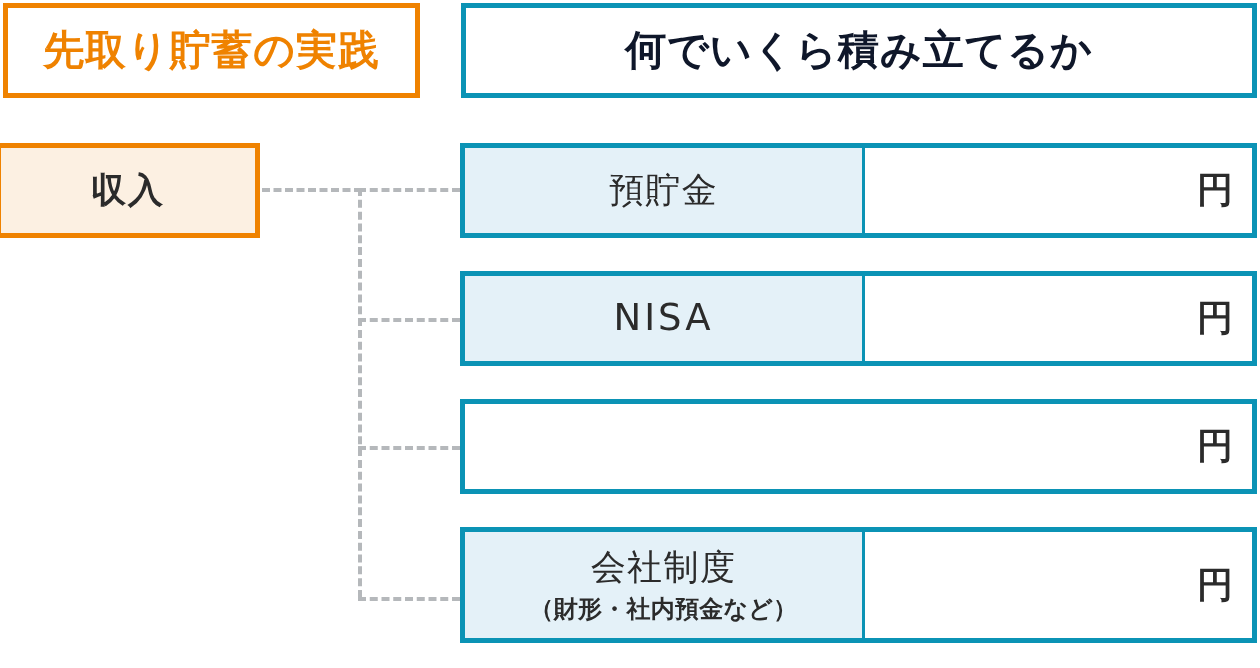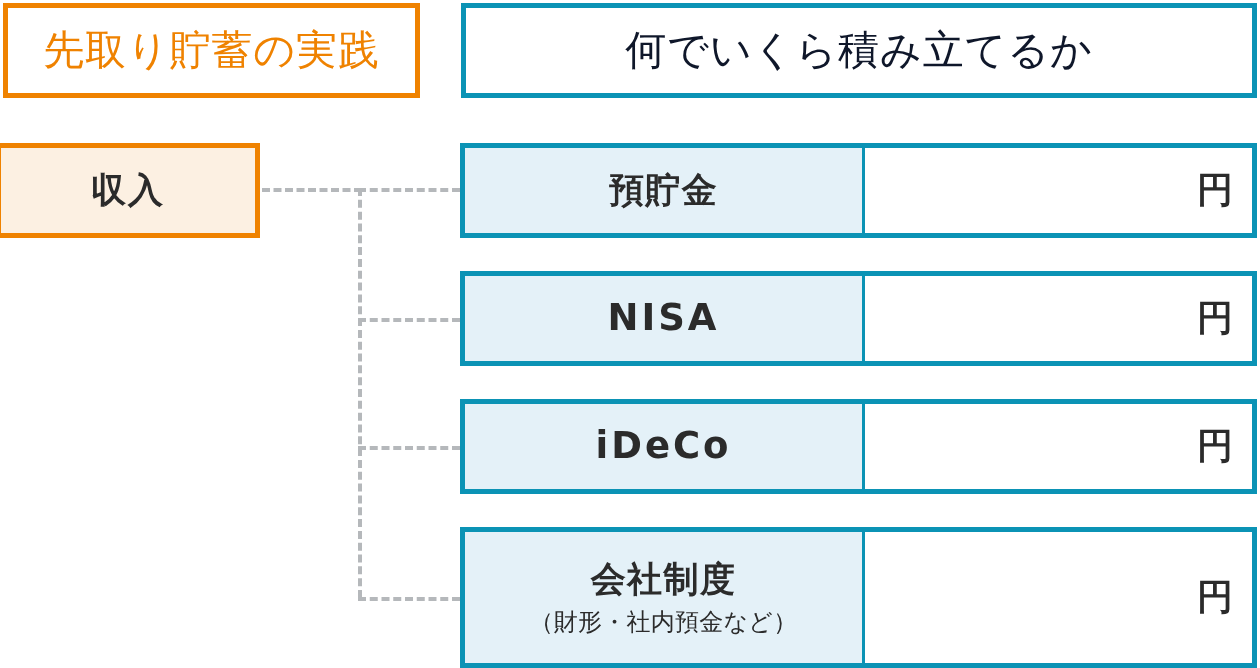--- a/index.html
+++ b/index.html
@@ -17,21 +17,21 @@
   }
 
   
   .header-box {
     position: absolute;
     box-sizing: border-box;
     display: flex;
     align-items: center;
     justify-content: center;
     background: #ffffff;
-    font-weight: 400;
+    font-weight: 700;
     letter-spacing: 0.02em;
   }
   #header-savings {
     left: 3px;
     top: 3px;
     width: 417px;
     height: 95px;
     border: 5px solid #EF8200;
     color: #EF8200;
     font-size: 41px;
@@ -95,31 +95,31 @@
     background: #E4F1F8;
     border-right: 3px solid #0B93B5;
     display: flex;
     flex-direction: column;
     align-items: center;
     justify-content: center;
     color: #2B2B2B;
   }
   .row-label .main {
     font-size: 35px;
-    font-weight: 700;
+    font-weight: 400;
     letter-spacing: 0.04em;
     line-height: 1.1;
   }
   .row-label .main.latin {
     font-size: 37px;
     letter-spacing: 0.08em;
   }
   .row-label .sub {
     font-size: 24px;
-    font-weight: 400;
+    font-weight: 700;
     letter-spacing: 0.01em;
     margin-top: 10px;
     line-height: 1.1;
   }
   .row-value {
     flex: 1;
     display: flex;
     align-items: center;
     justify-content: flex-end;
     padding-right: 19px;
@@ -133,21 +133,21 @@
   .row-value .amount {
     font-size: 34px;
     font-weight: 700;
     color: #2B2B2B;
     margin-right: 8px;
   }
 
   #row-0 { top: 143px; height: 95px; }
   #row-1 { top: 271px; height: 95px; gap: 22px; }
   #row-2 { top: 399px; height: 95px; }
-  #row-3 { top: 527px; height: 141px; }
+  #row-3 { top: 527px; height: 116px; }
 </style>
 </head>
 <body>
 
 <div class="header-box" id="header-savings">
   <span>先取り貯蓄の実践</span>
 </div>
 
 <div class="header-box" id="header-howmuch">
   <span>何でいくら積み立てるか</span>
@@ -179,23 +179,20 @@
   <div class="row-label">
     <span class="main latin">NISA</span>
   </div>
   <div class="row-value">
     <span class="amount"></span>
     <span class="unit">円</span>
   </div>
 </div>
 
 <div class="row" id="row-2">
-  <div class="row-label">
-    <span class="main latin">iDeCo</span>
-  </div>
   <div class="row-value">
     <span class="amount"></span>
     <span class="unit">円</span>
   </div>
 </div>
 
 <div class="row" id="row-3">
   <div class="row-label">
     <span class="main">会社制度</span>
     <span class="sub">（財形・社内預金など）</span>

